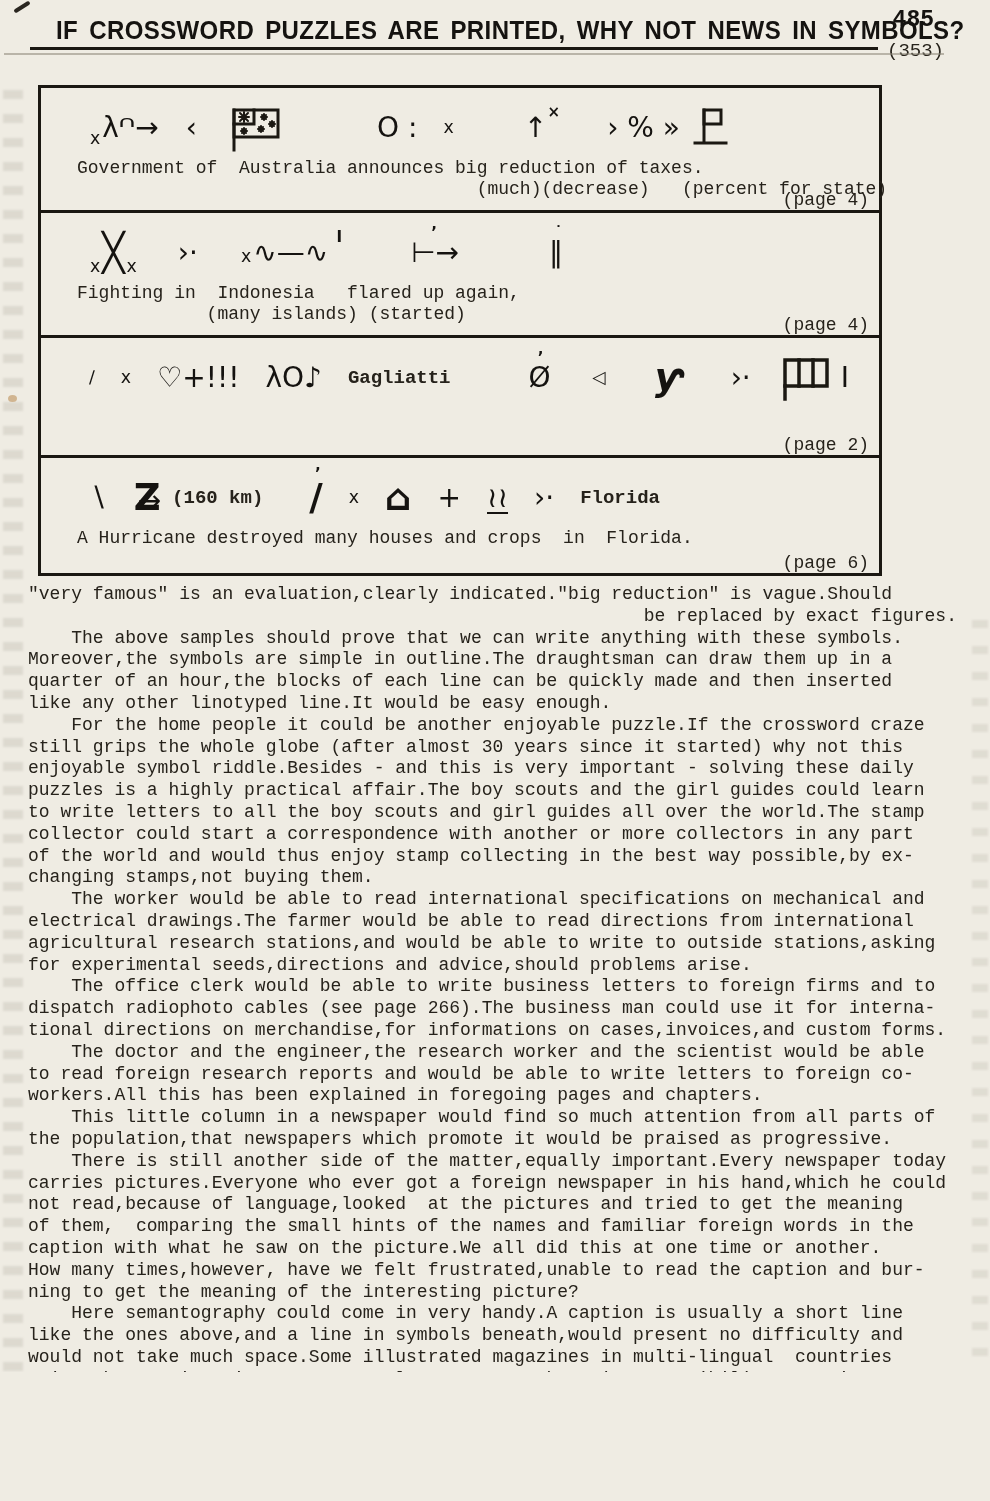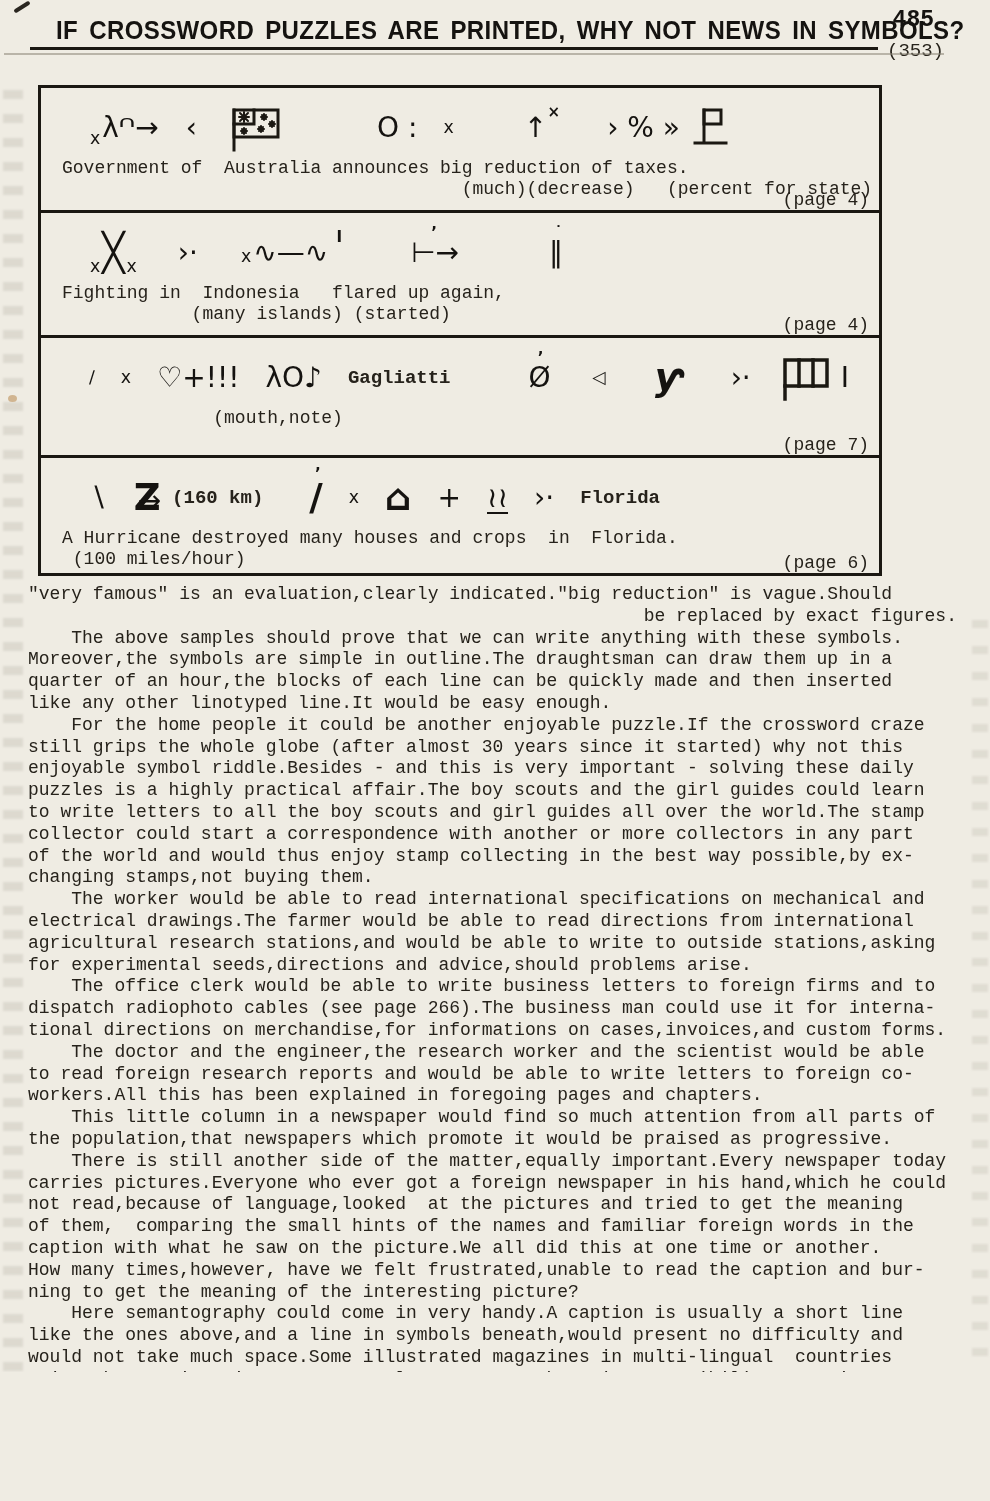--- a/index.html
+++ b/index.html
@@ -43,21 +43,21 @@
   .tok.sm,.part.sm{font-size:.62em;}
   .tok.xl,.part.xl{font-size:1.32em;font-weight:bold;}
   .tok.it{font-style:italic;}
   .tok.und{text-decoration:underline;text-underline-offset:5px;}
   .part.low{transform:translateY(7px);}
   .part.arc{transform:scaleY(.55) translateY(-11px);margin:0 -3px;}
   .part.ovl{margin-left:-24px;}
   .acc{position:absolute;font-size:15px;font-weight:bold;top:-13px;left:42%;line-height:1;}
   .acc.tr{left:auto;right:-13px;top:-9px;}
   .tok svg{display:block;}
-  .cap{white-space:pre;font-size:18px;line-height:21px;padding-left:21px;color:var(--ink);}
+  .cap{white-space:pre;font-size:18px;line-height:21px;padding-left:36px;color:var(--ink);}
   .page-ref{position:absolute;right:10px;bottom:0px;font-size:18px;color:var(--ink);}
 
   
   .body-text{position:absolute;top:584px;left:28px;width:950px;font-size:18px;line-height:21.8px;color:var(--ink);}
   .para{white-space:pre-wrap;margin:0;}
 </style>
 </head>
 <body>
 
 <div class="page">
@@ -148,38 +148,36 @@
             <svg width="56" height="46" viewBox="0 0 56 46">
       <g stroke="#1b1812" stroke-width="3.5" fill="none" stroke-linecap="square">
         <rect x="8" y="5" width="42" height="26"></rect>
         <path d="M22 5 V31 M36 5 V31"></path>
         <path d="M8 31 V44"></path>
       </g>
     </svg>
           </span>
           <span class="tok" style="margin-left: -18px;">I</span>
         </div>
-        <div class="cap">              (mouth,note)</div>
-        <div class="page-ref">(page 7)</div>
+        <div class="page-ref">(page 2)</div>
       </div>
       <div class="fig-row">
         <div class="sym-line">
           <span class="tok">∖</span>
           <span class="tok"><span class="part xl">Z</span><span class="part ovl">→</span></span>
           <span class="tok word" style="margin-left: -16px;">(160 km)</span>
           <span class="tok xl" style="margin-left: 20px;">∕<span class="acc">’</span></span>
           <span class="tok sm">x</span>
           <span class="tok xl">⌂</span>
           <span class="tok">+</span>
           <span class="tok und">≀≀</span>
           <span class="tok">›·</span>
           <span class="tok word">Florida</span>
         </div>
         <div class="cap">A Hurricane destroyed many houses and crops  in  Florida.</div>
-        <div class="cap"> (100 miles/hour)</div>
         <div class="page-ref">(page 6)</div>
       </div>
     </div>
 
   <div class="body-text">
       <div class="para">"very famous" is an evaluation,clearly indicated."big reduction" is vague.Should
                                                          be replaced by exact figures.</div>
       <div class="para">    The above samples should prove that we can write anything with these symbols.
 Moreover,the symbols are simple in outline.The draughtsman can draw them up in a
 quarter of an hour,the blocks of each line can be quickly made and then inserted

